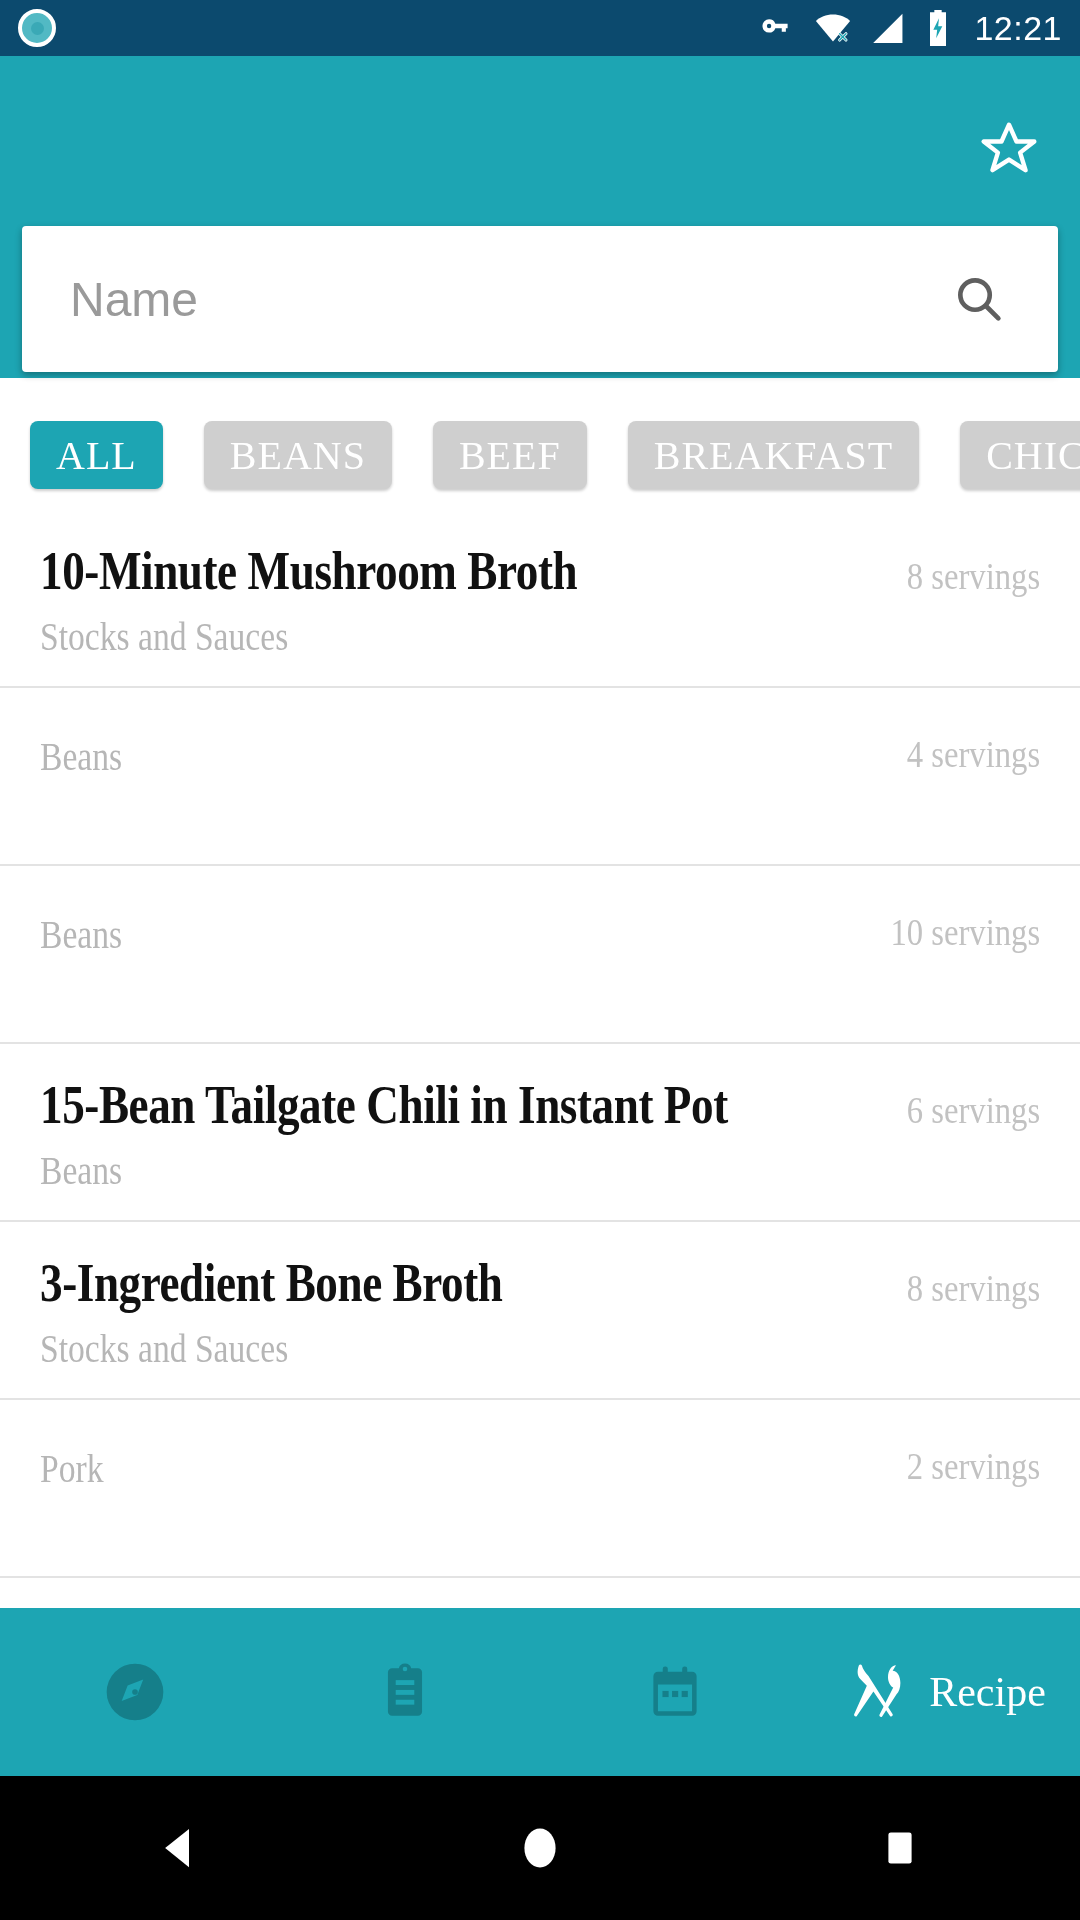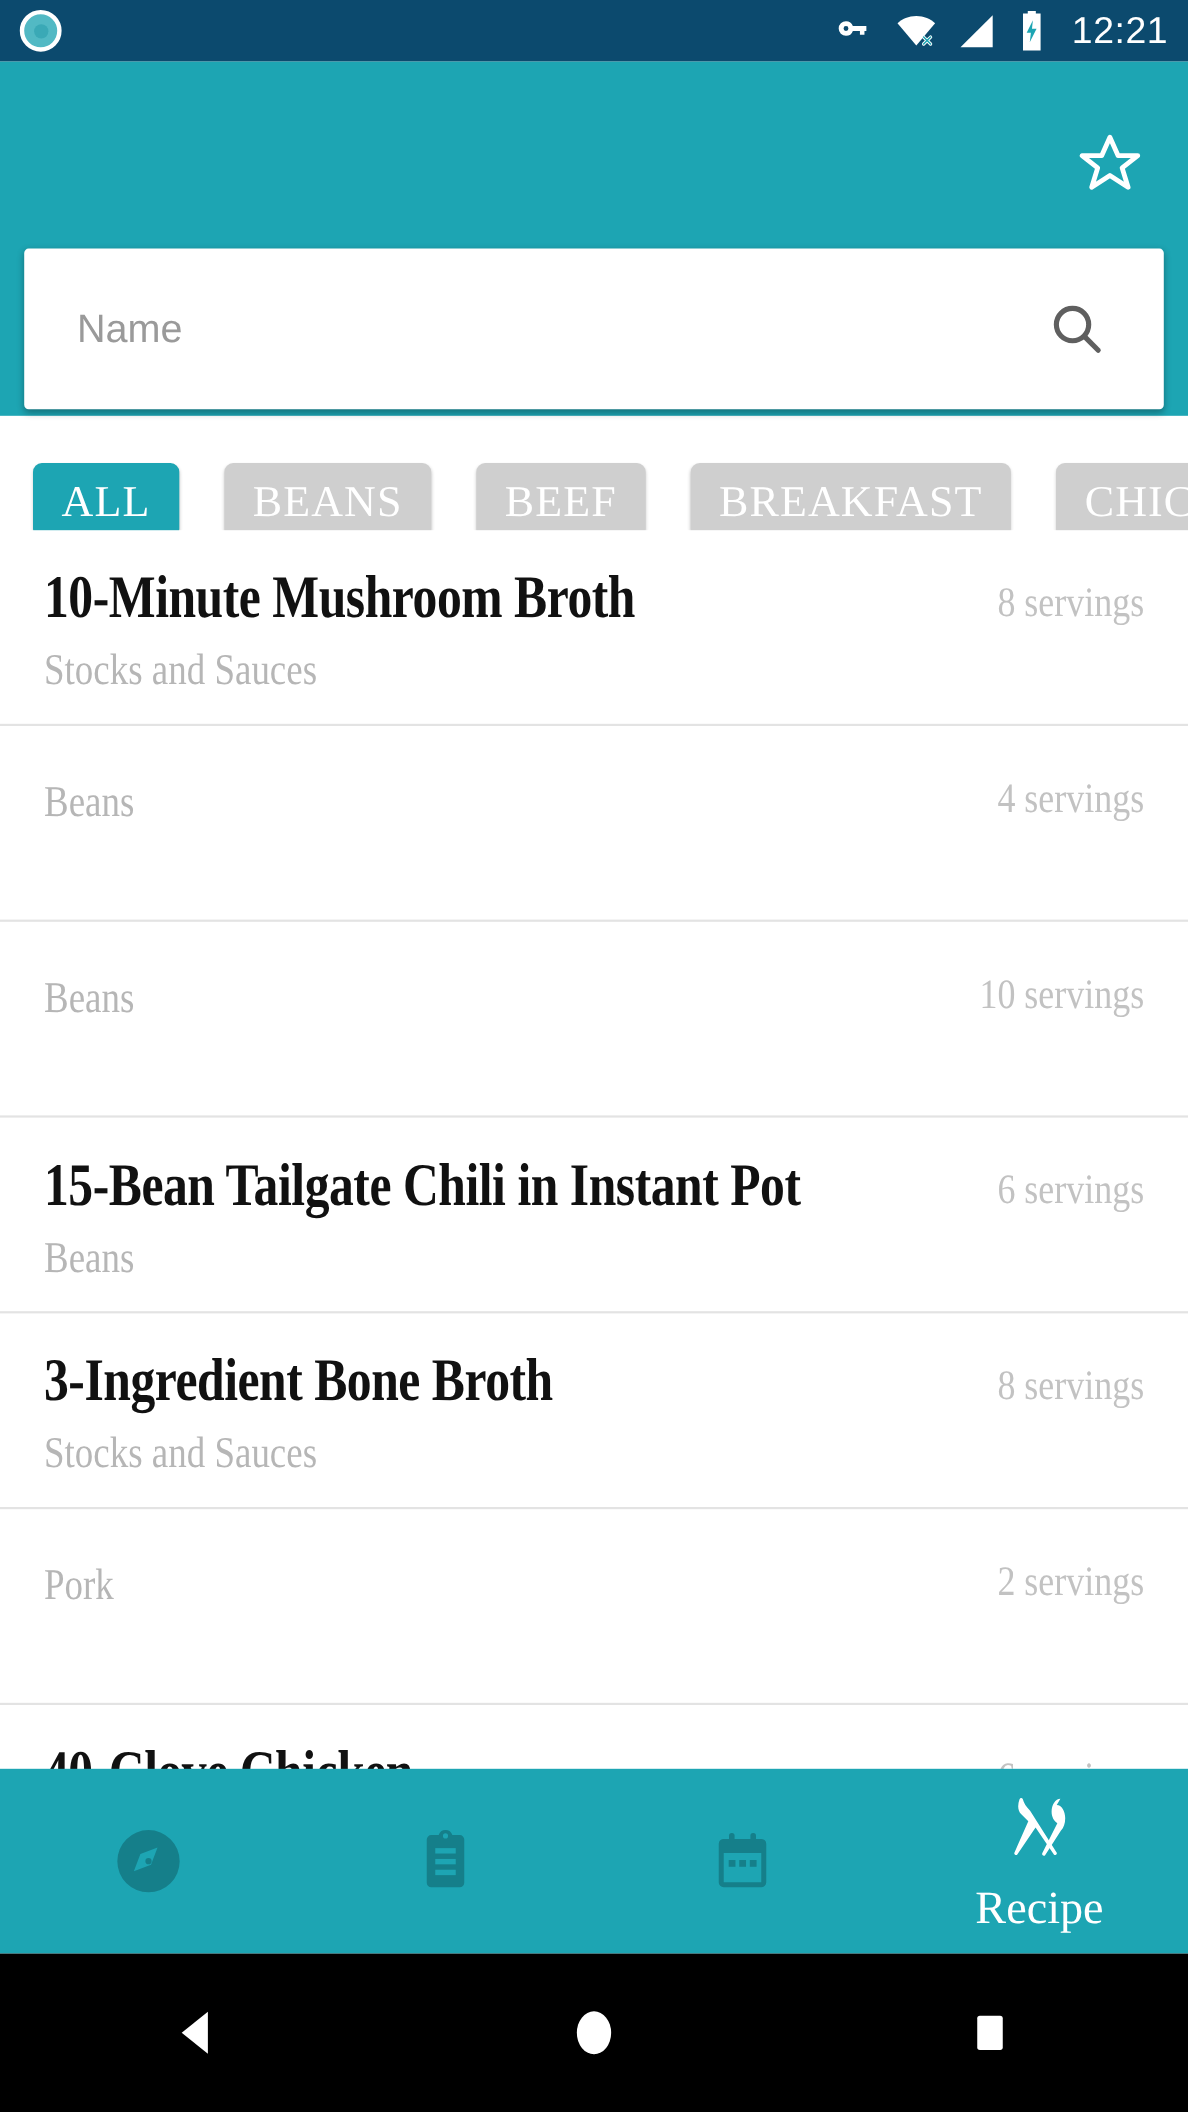--- a/index.html
+++ b/index.html
@@ -47,21 +47,21 @@
   .searchcard {
     position:absolute; top:226px; left:22px;
     width:1036px; height:146px;
     background:#ffffff; border-radius:4px;
     box-shadow:0 3px 7px rgba(0,0,0,.32);
     display:flex; align-items:center;
     padding:0 44px 0 48px;
     z-index:5;
   }
   .search-placeholder {
-    flex:1; color:#9a9a9a; font-size:36px; font-weight:400;
+    flex:1; color:#9a9a9a; font-size:48px; font-weight:400;
     font-family:"Liberation Sans", sans-serif;
   }
   .search-icon-wrap { width:70px; height:70px; display:flex; align-items:center; justify-content:center; }
 
   
   .chips {
     position:absolute; top:400px; left:0; width:1080px; height:110px;
     background:#ffffff;
     display:flex; align-items:center;
     padding-left:30px; gap:41px;
@@ -78,21 +78,21 @@
     letter-spacing:1px;
     display:flex; align-items:center; justify-content:center;
     padding:0 26px;
     white-space:nowrap;
     box-shadow:0 2px 3px rgba(0,0,0,.20);
   }
   .chip.selected { background:#1DA5B3; }
 
   
   .list {
-    position:absolute; top:482px; left:0; width:1080px; height:1150px;
+    position:absolute; top:510px; left:0; width:1080px; height:1150px;
     background:#ffffff; overflow:hidden;
   }
   .row {
     position:relative;
     height:178px;
     border-bottom:2px solid #e3e3e3;
     padding:32px 40px 0 40px;
   }
   .row-title {
     font-family:"Liberation Serif", serif;
@@ -127,21 +127,21 @@
   }
 
   
   .bottomnav {
     position:absolute; bottom:144px; left:0; width:1080px; height:168px;
     background:#1DA5B3;
     display:flex; align-items:center;
   }
   .navitem {
     flex:1; height:168px;
-    display:flex; flex-direction:column; align-items:center; justify-content:center;
+    display:flex; flex-direction:row; align-items:center; justify-content:center;
     gap:19px;
   }
   .navlabel {
     color:#ffffff;
     font-family:"Liberation Serif", serif;
     font-size:42px;
     line-height:1;
   }
 
   

